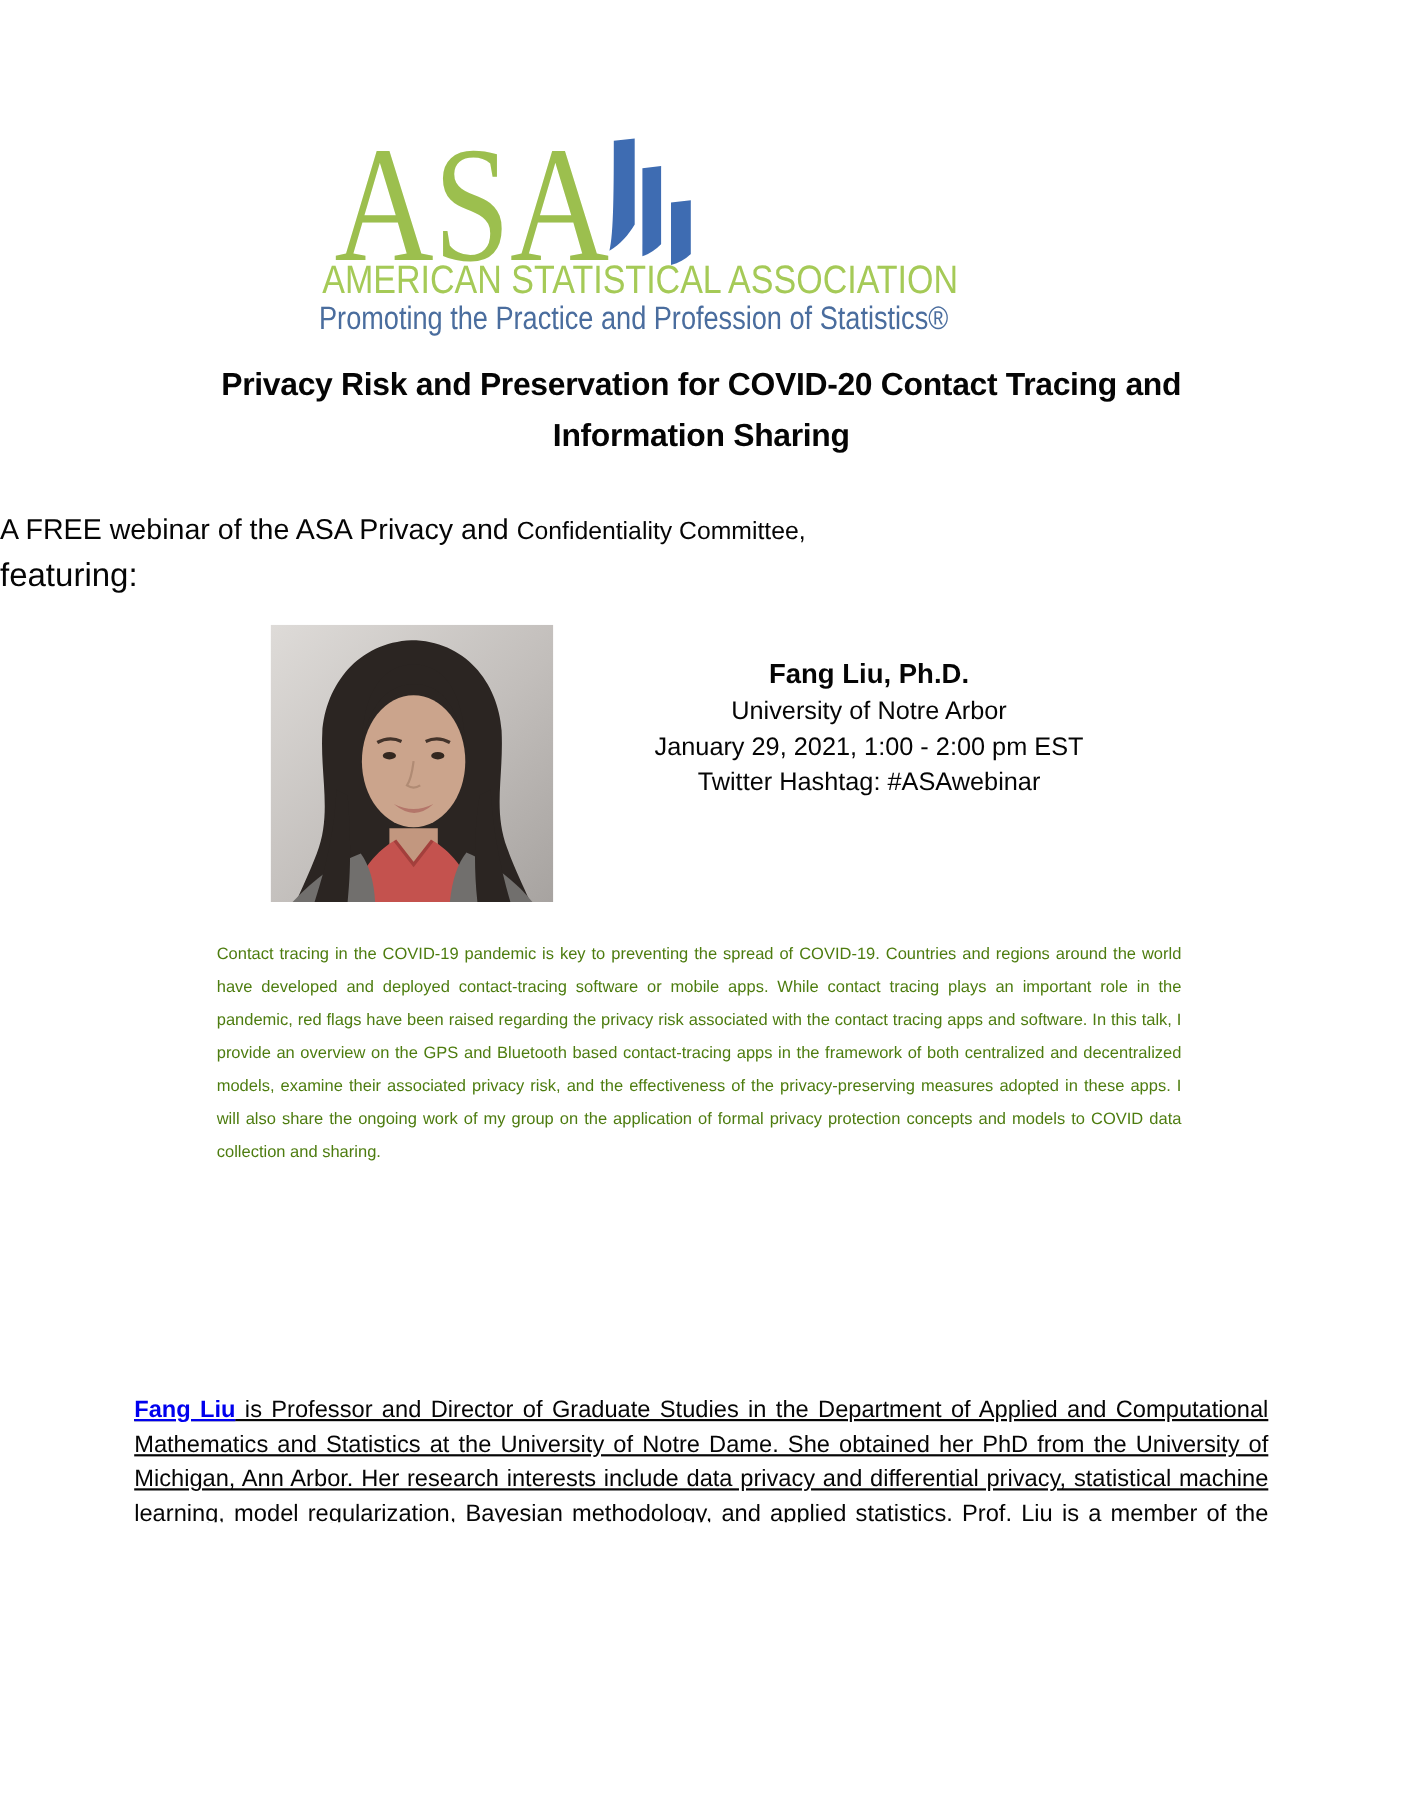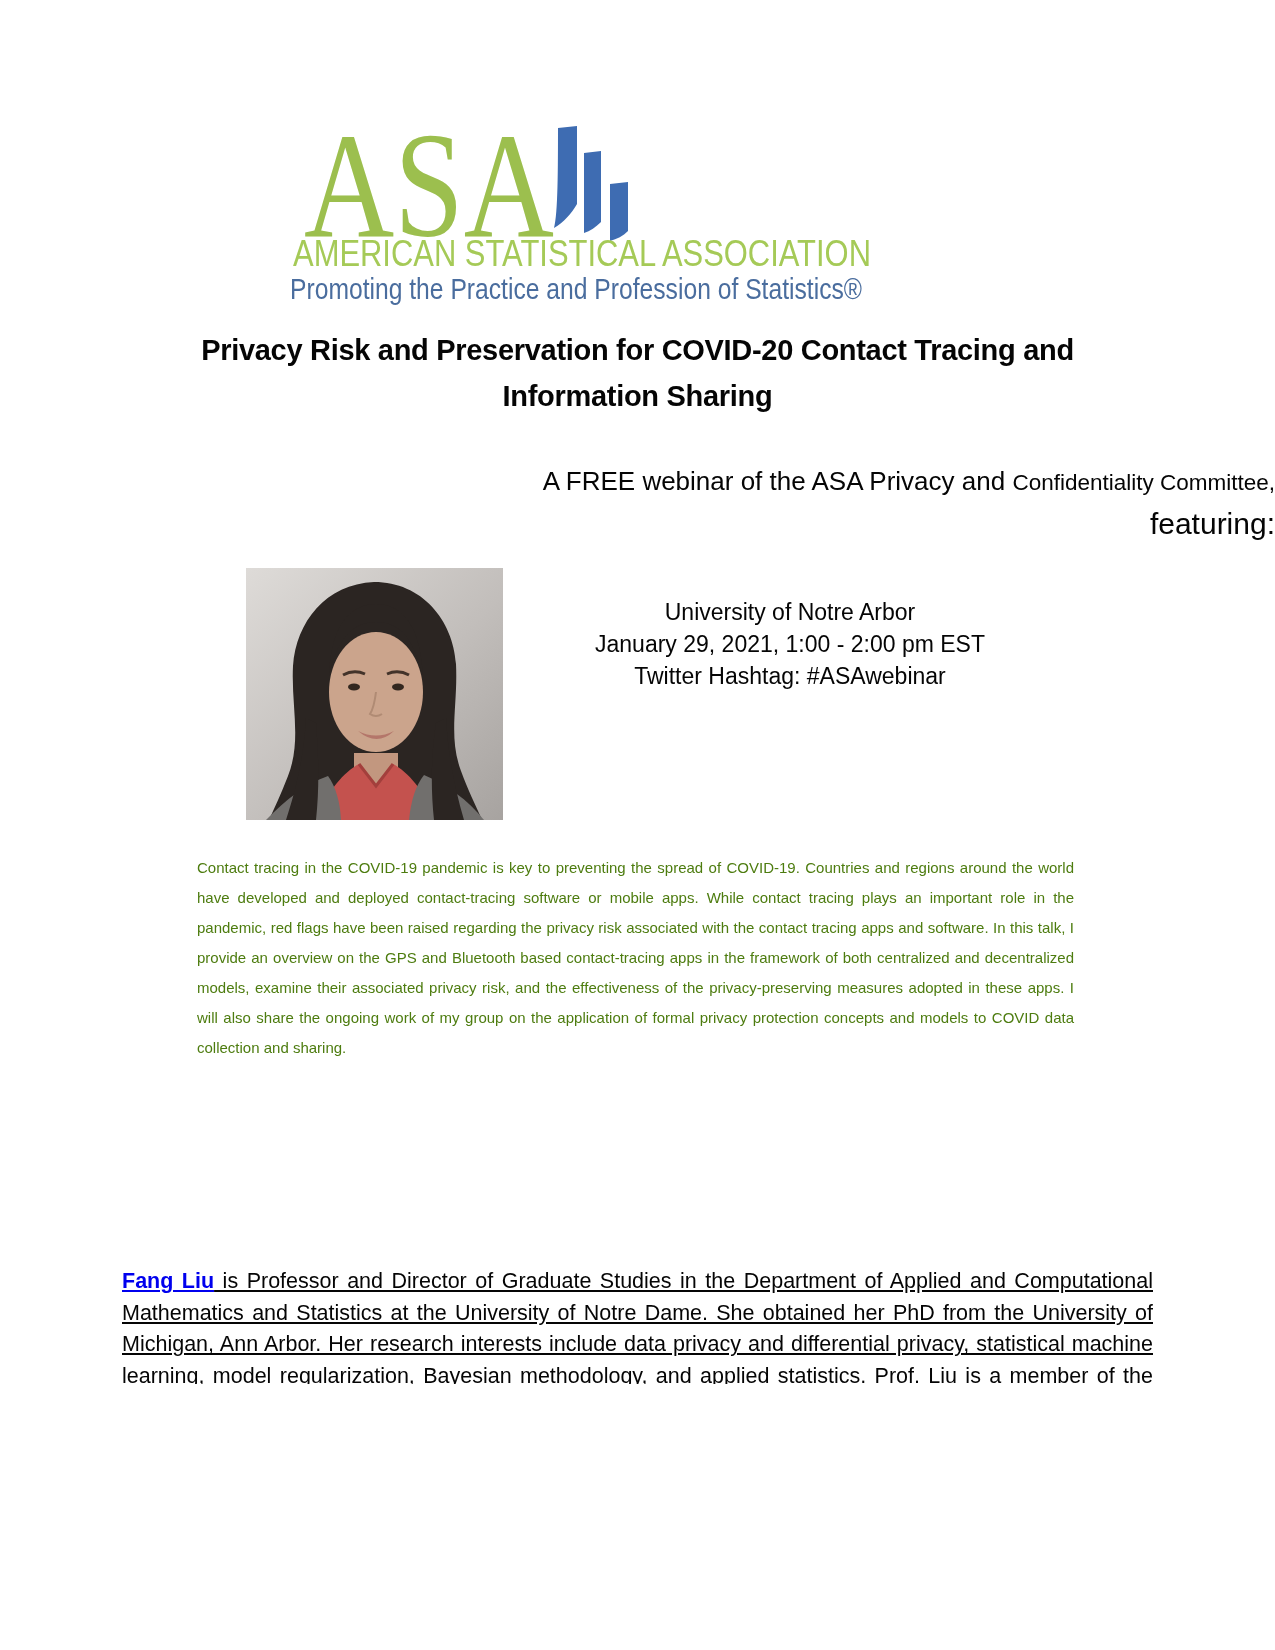--- a/index.html
+++ b/index.html
@@ -14,21 +14,21 @@
   
   .logo-svg{position:absolute;left:290px;top:112px;}
   
   .title{
     position:absolute;left:0;top:327px;width:1275px;
     text-align:center;font-size:29px;font-weight:bold;line-height:46px;
     color:#050505;letter-spacing:-0.3px;
   }
   
   .subtitle{
-    position:absolute;left:0;top:466px;width:1275px;text-align:right;color:#050505;
+    position:absolute;left:0;top:466px;width:1275px;text-align:left;color:#050505;
   }
   .subtitle .lead{font-size:26px;}
   .subtitle .committee{font-size:22.5px;}
   .subtitle .featuring{font-size:30px;margin-top:10px;}
   
   .photo-svg{position:absolute;left:246px;top:568px;}
   .speaker-info{
     position:absolute;left:500px;top:596px;width:580px;
     text-align:center;color:#050505;
   }
@@ -112,20 +112,21 @@
     <path fill="none" stroke="#a33f3c" stroke-width="3" d="M113,196 L130,218 L147,196"></path>
 
     <path fill="#716f6d" d="M20,252 C40,231 60,216 82,208 C90,219 94,234 95,252 Z"></path>
     <path fill="#716f6d" d="M163,252 C165,232 170,217 178,207 C200,216 222,232 238,252 Z"></path>
 
     <path fill="#2b2522" d="M60,150 C58,185 52,215 40,252 L70,252 C74,215 72,180 70,155 Z"></path>
     <path fill="#2b2522" d="M200,150 C202,185 208,218 218,252 L188,252 C184,215 186,180 190,155 Z"></path>
   </svg>
 
   <div class="speaker-info">
+    <div class="speaker-name">Fang Liu, Ph.D.</div>
     <div class="speaker-line">University of Notre Arbor</div>
     <div class="speaker-line">January 29, 2021, 1:00 - 2:00 pm EST</div>
     <div class="speaker-line">Twitter Hashtag: #ASAwebinar</div>
   </div>
 
   <div class="abstract">Contact tracing in the COVID-19 pandemic is key to preventing the spread of COVID-19. Countries and regions around the world have developed and deployed contact-tracing software or mobile apps. While contact tracing plays an important role in the pandemic, red flags have been raised regarding the privacy risk associated with the contact tracing apps and software. In this talk, I provide an overview on the GPS and Bluetooth based contact-tracing apps in the framework of both centralized and decentralized models, examine their associated privacy risk, and the effectiveness of the privacy-preserving measures adopted in these apps. I will also share the ongoing work of my group on the application of formal privacy protection concepts and models to COVID data collection and sharing.</div>
 
   <div class="bio">
     <a class="doc-link bold">Fang Liu</a><span> is Professor and Director of Graduate Studies in the Department of Applied and Computational Mathematics and Statistics at the University of Notre Dame.  She obtained her PhD from the University of Michigan, Ann Arbor.  Her research interests include data privacy and differential privacy, statistical machine learning, model regularization, Bayesian methodology, and applied statistics. Prof. Liu is a member of the ASA Privacy and Confidentiality Committee.</span>
   </div>

